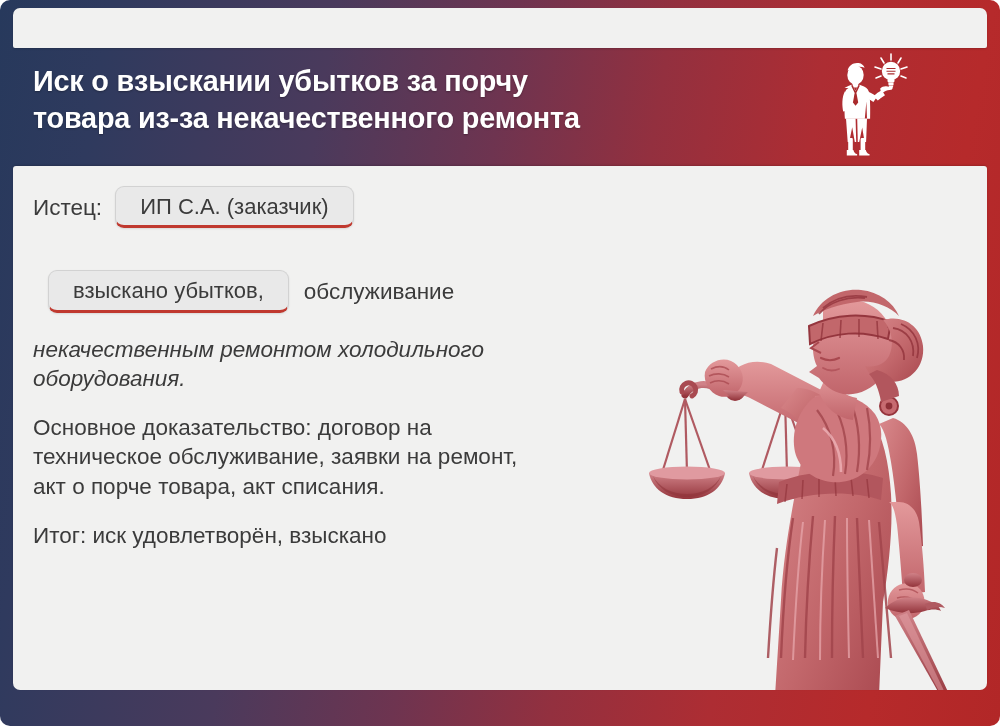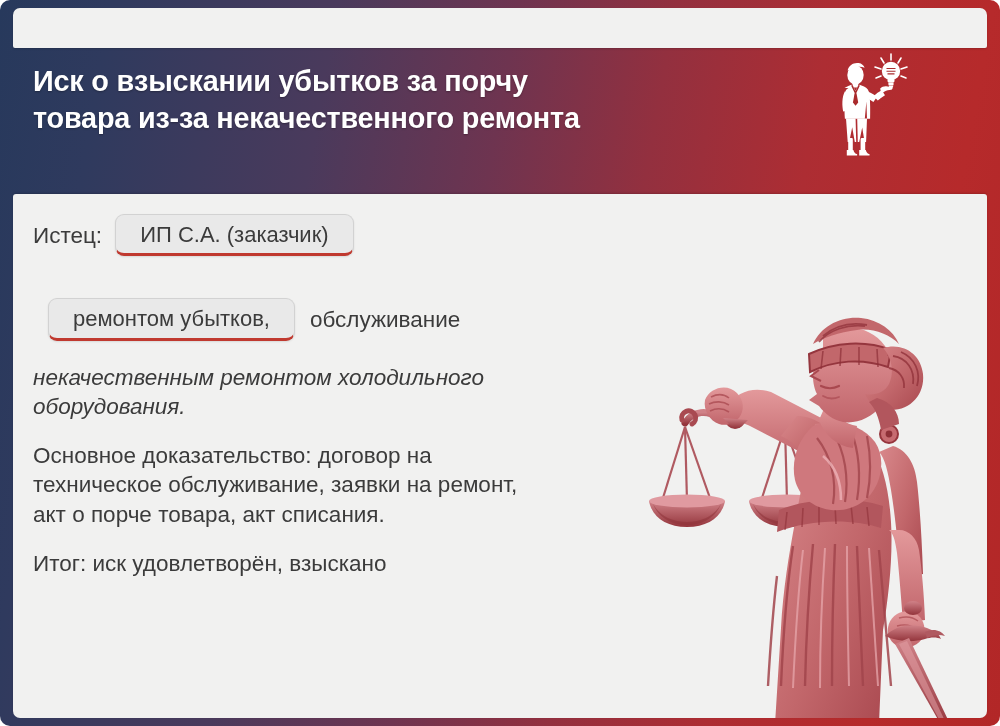--- a/index.html
+++ b/index.html
@@ -72,21 +72,20 @@
   #content {
     position: absolute;
     left: 13px;
     top: 166px;
     width: 974px;
     height: 524px;
     background: #f1f1f0;
     border-radius: 3px 3px 7px 7px;
     overflow: hidden;
     box-shadow: 0 -1px 2px rgba(0,0,0,0.15);
-    margin-top: 28px;
   }
 
   
   #justice {
     position: absolute;
     right: -12px;
     bottom: -6px;
     width: 372px;
     height: 418px;
     pointer-events: none;
@@ -378,21 +377,21 @@
         <span class="pill">ИП С.А. (заказчик)</span>
       </div>
 
       <div class="sp-a"></div>
 
 
       <div class="sp-b"></div>
 
       <div class="row">
         <span class="gap-2"></span>
-        <span class="pill">ремонтом убытков,</span>
+        <span class="pill">взыскано убытков,</span>
         <span class="gap-2"></span>
         <span class="lbl">обслуживание</span>
       </div>
 
       <div class="sp-c"></div>
 
       <div class="para wrap-text" style="white-space: pre-line; font-style: italic;">некачественным ремонтом холодильного
 оборудования.</div>
 
       <div class="sp-d"></div>

